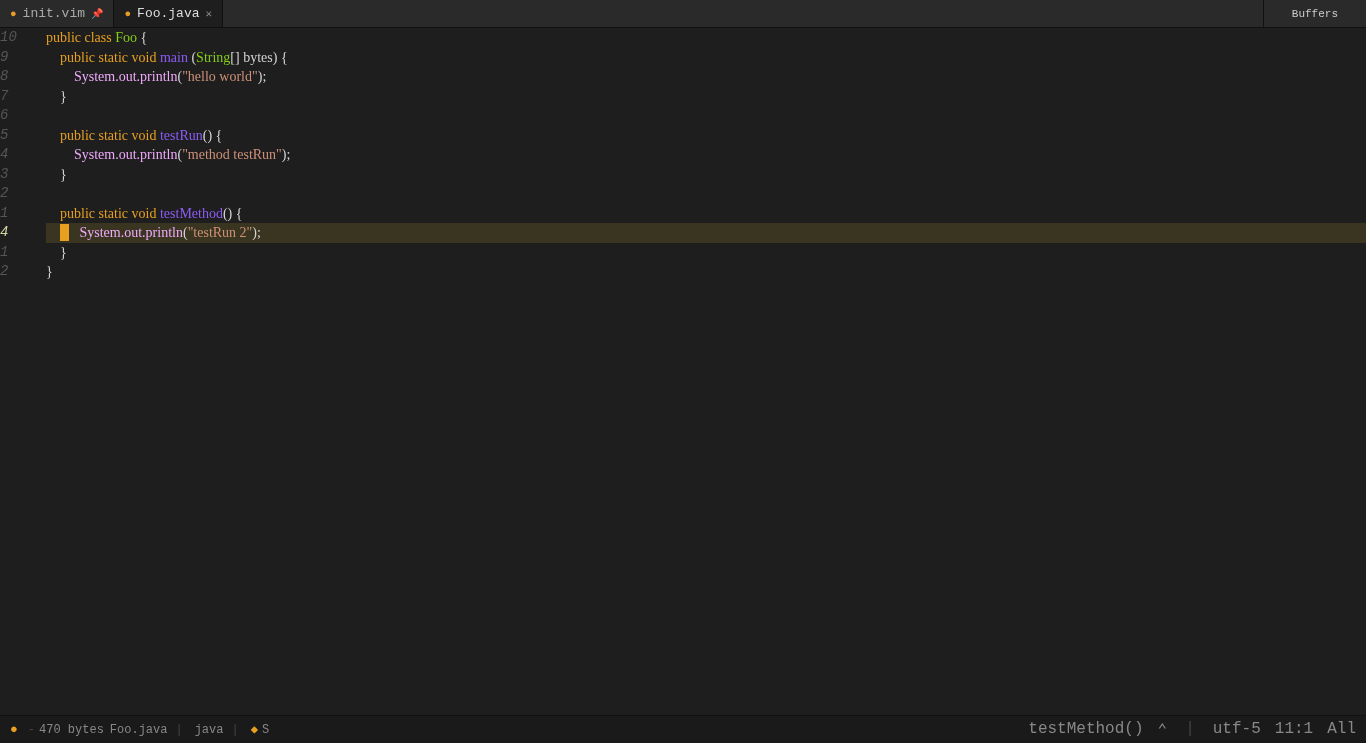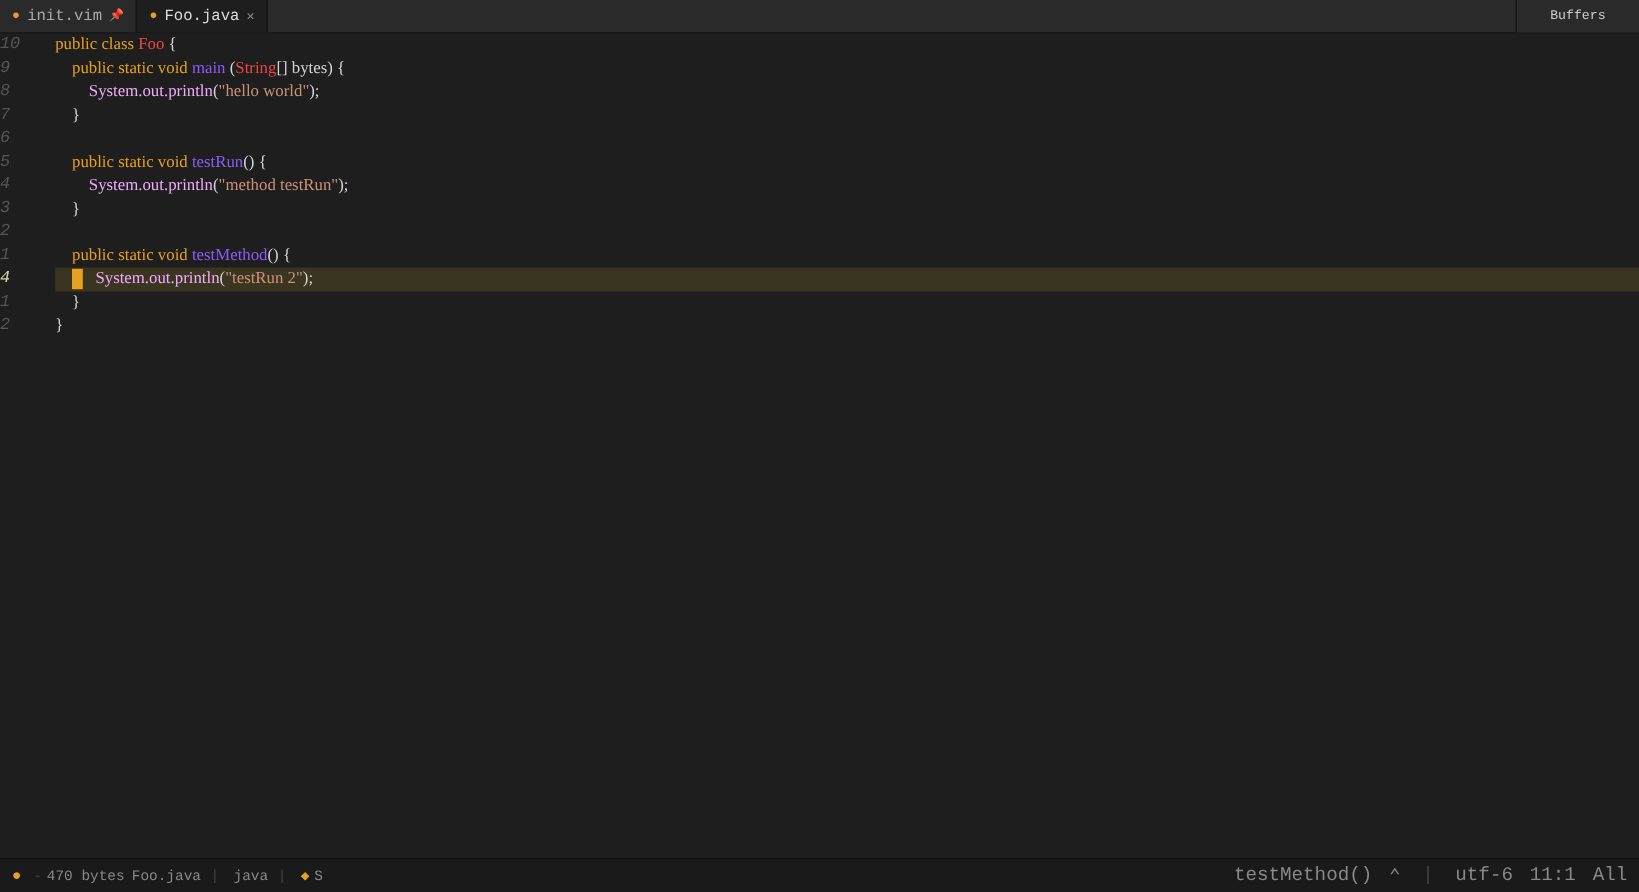--- a/index.html
+++ b/index.html
@@ -127,21 +127,21 @@
       display: inline-block;
       width: 9px;
       height: 17px;
       background: #e8a020;
       vertical-align: middle;
       margin-right: 0px;
     }
 
     
     .kw { color: #e8a020; } 
-    .cn { color: #ef4444; } 
+    .cn { color: #84cc16; } 
     .fn { color: #8b5cf6; } 
     .st { color: #ce9178; } 
     .pl { color: #d4d4d4; } 
     .sys { color: #f0abfc; } 
 
     
     .status-bar {
       background: #1a1a1a;
       border-top: 1px solid #111;
       height: 28px;
@@ -274,17 +274,17 @@
   <span class="status-sep" style="margin-left:8px;">|</span>
   <span style="margin-left:8px;">java</span>
   <span class="status-sep" style="margin-left:8px;">|</span>
   <span style="margin-left:8px; color:#e8a020;">◆</span>
   <span style="margin-left:4px;">S</span>
 
   <div class="status-right">
     <span>testMethod()</span>
     <span>⌃</span>
     <span class="status-sep">|</span>
-    <span>utf-6</span>
+    <span>utf-5</span>
     <span>11:1</span>
     <span>All</span>
   </div>
 </div>
 
 </body></html>

